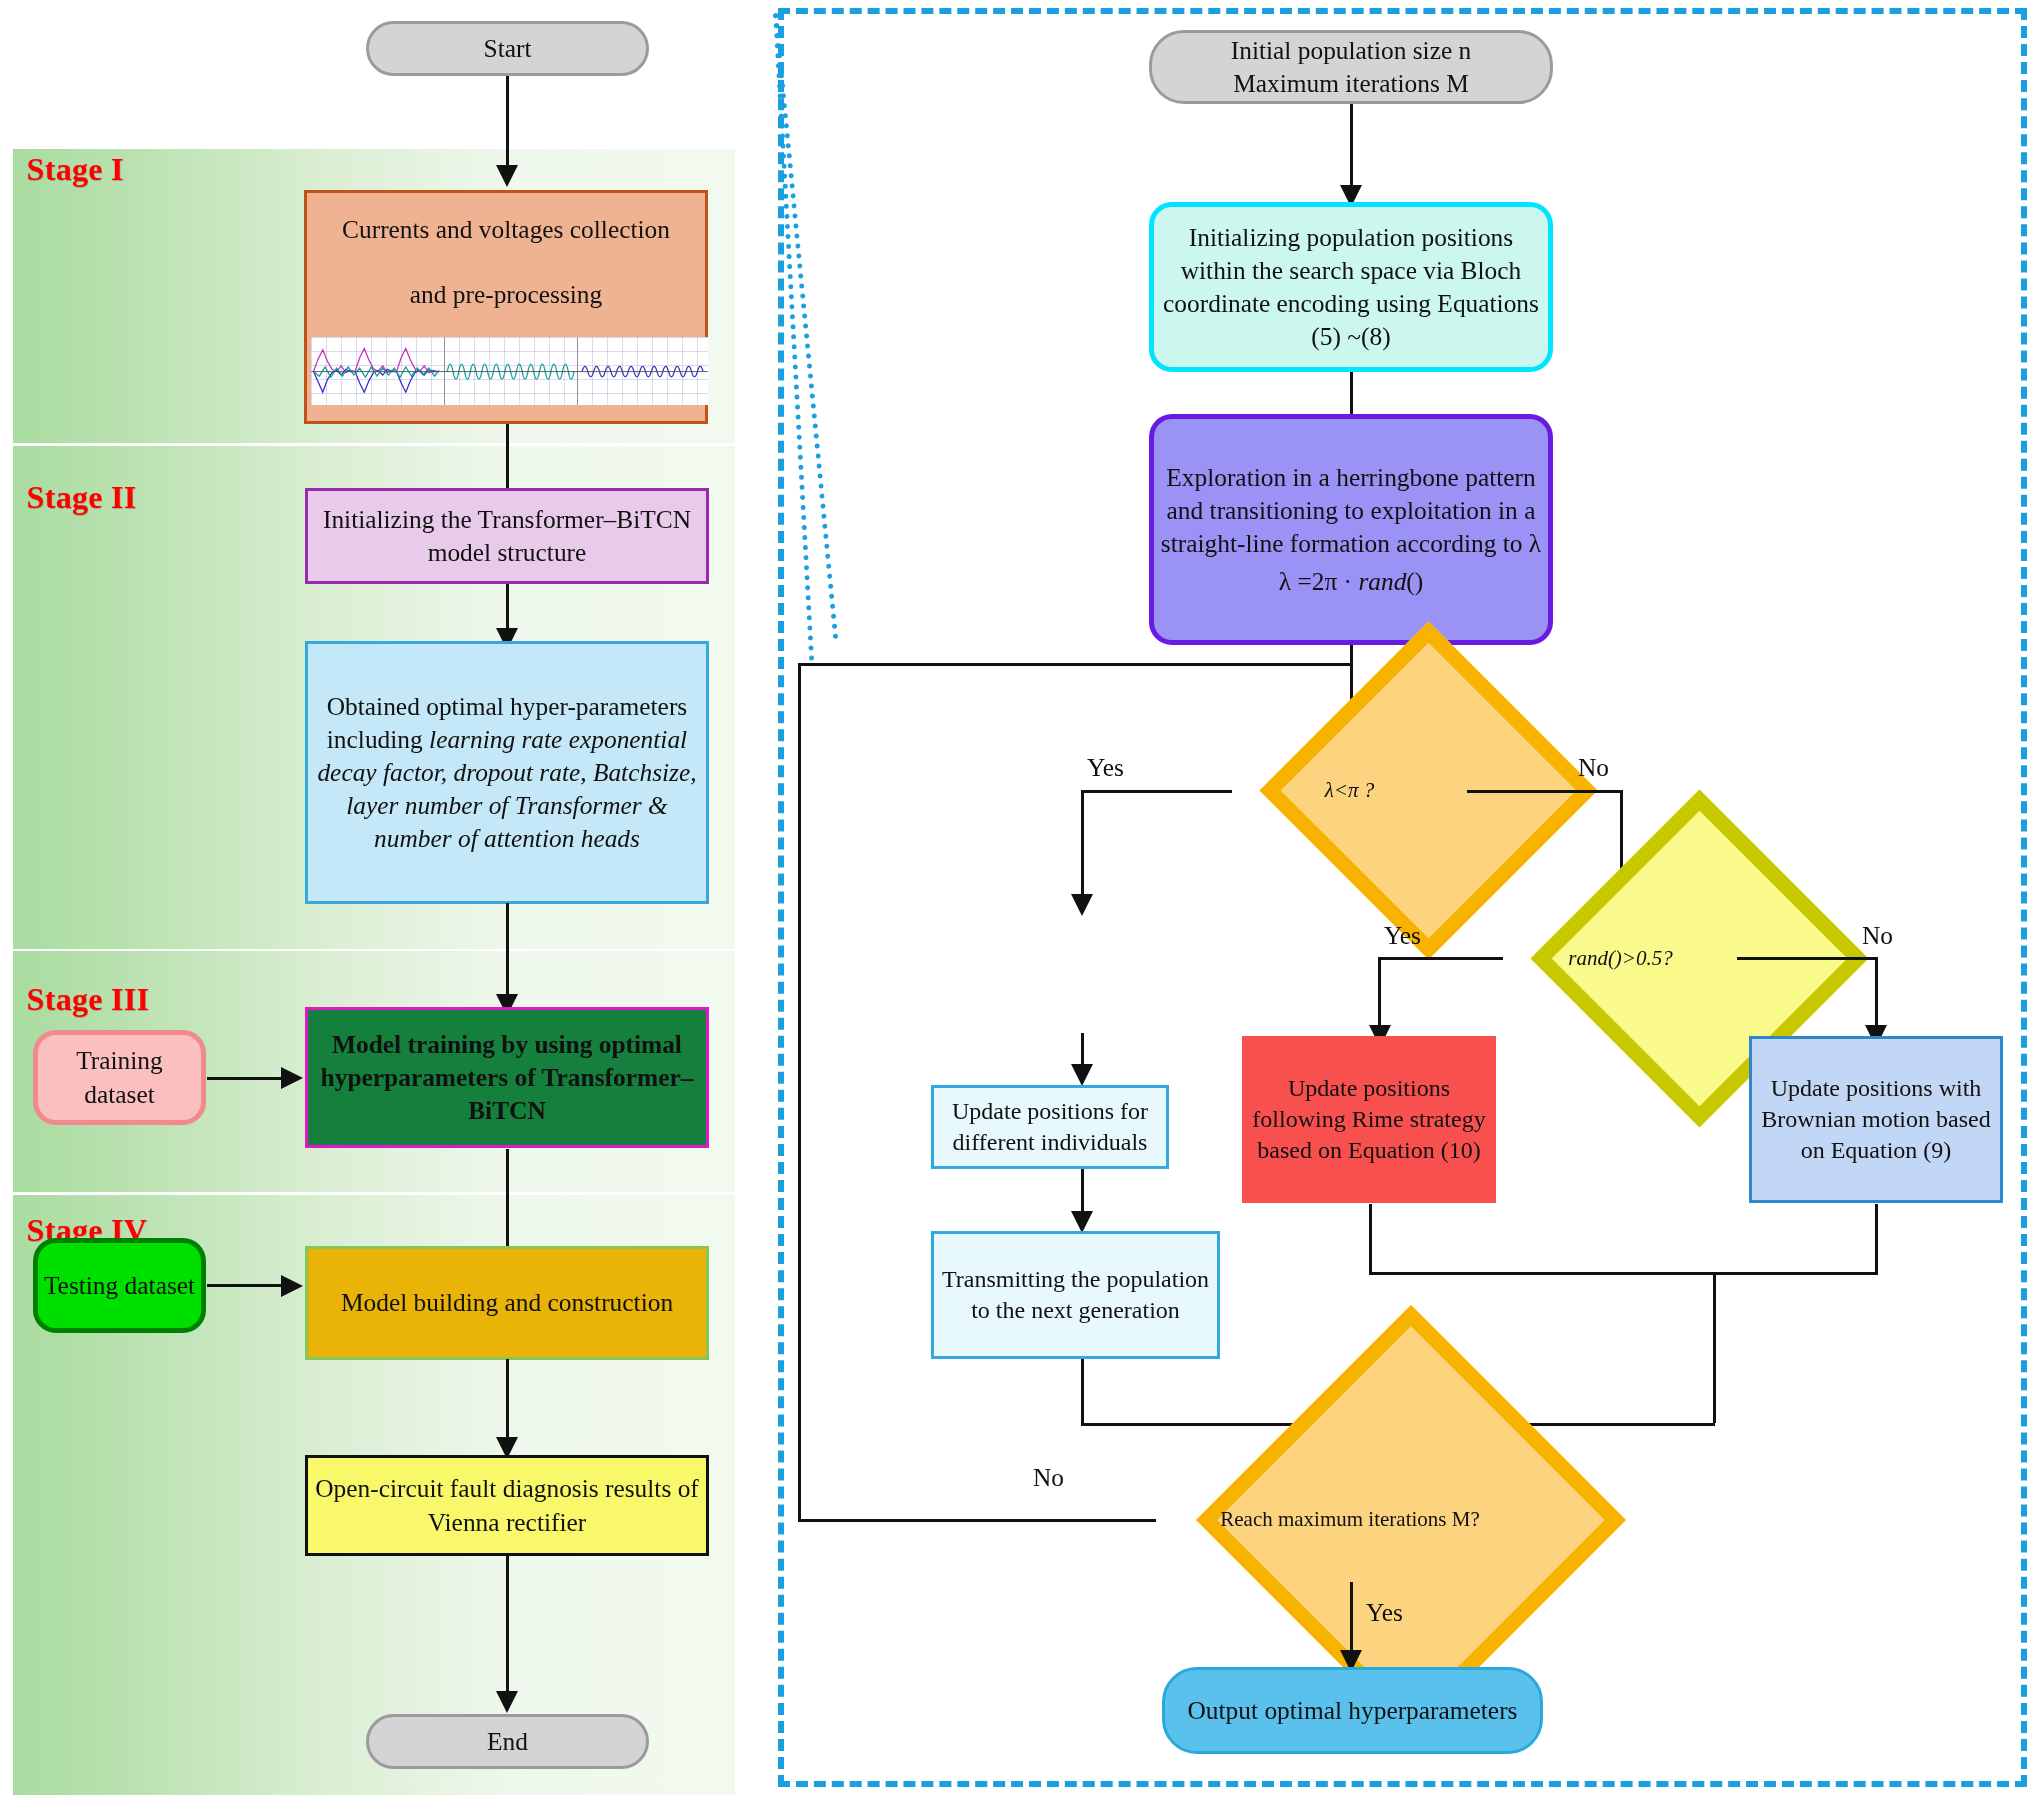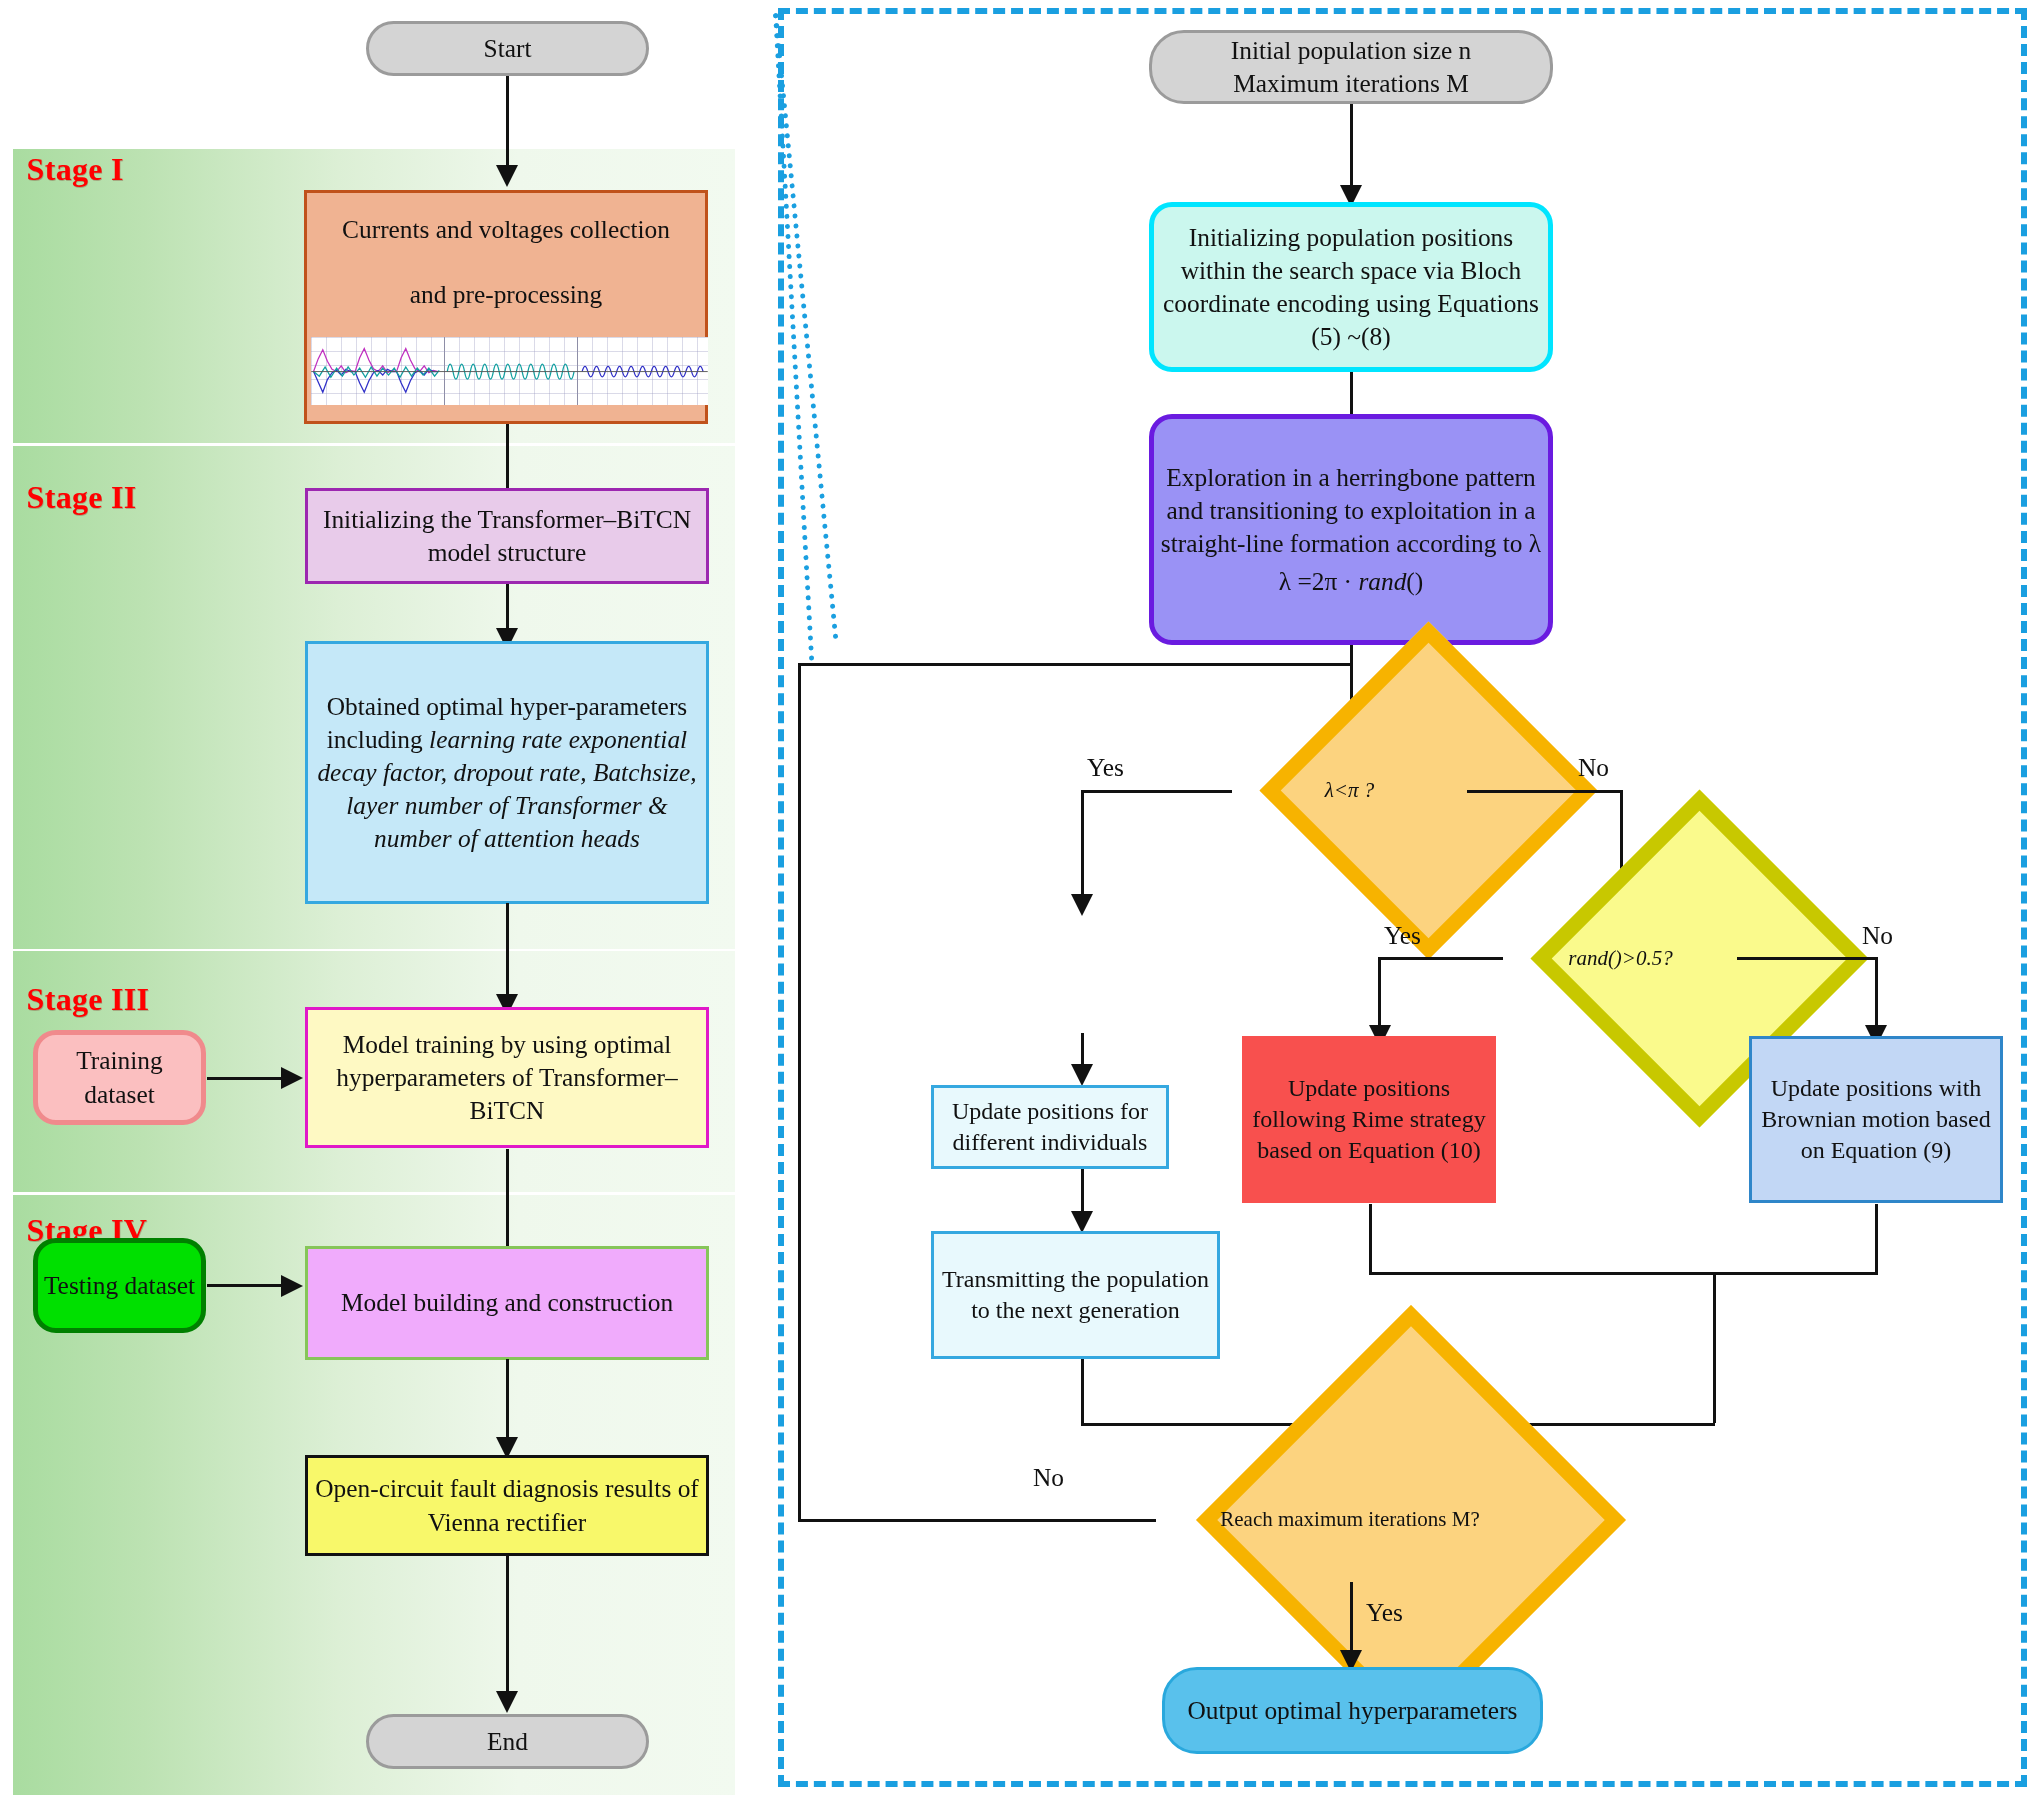--- a/index.html
+++ b/index.html
@@ -149,34 +149,34 @@
 
   <div class="ln vl" style="left:506px;top:903px;height:98px;"></div>
   <div class="arrow-d" style="left:496px;top:994px;"></div>
 
   <div class="node round" style="left:33px;top:1030px;width:173px;height:95px;background:#fbbfc0;border-color:#f08a8c;">
     <span class="txt">Training dataset</span>
   </div>
   <div class="ln hl" style="left:207px;top:1077px;width:75px;"></div>
   <div class="arrow-r" style="left:281px;top:1067px;"></div>
 
-  <div class="node rect" style="left:305px;top:1007px;width:404px;height:141px;background:#fef9c3;border-color:#e018c8;">
+  <div class="node rect" style="left:305px;top:1007px;width:404px;height:141px;background:#15803d;border-color:#e018c8;font-weight:bold;">
     <span class="txt">Model training by using optimal hyperparameters of Transformer–BiTCN</span>
   </div>
 
   <div class="ln vl" style="left:506px;top:1149px;height:104px;"></div>
   <div class="arrow-d" style="left:496px;top:1247px;"></div>
 
   <div class="node round" style="left:33px;top:1238px;width:173px;height:95px;background:#00e000;border-color:#008000;">
     <span class="txt">Testing dataset</span>
   </div>
   <div class="ln hl" style="left:207px;top:1284px;width:75px;"></div>
   <div class="arrow-r" style="left:281px;top:1275px;"></div>
 
-  <div class="node rect" style="left:305px;top:1246px;width:404px;height:114px;background:#f0abfc;border-color:#86c559;">
+  <div class="node rect" style="left:305px;top:1246px;width:404px;height:114px;background:#eab308;border-color:#86c559;">
     <span class="txt">Model building and construction</span>
   </div>
 
   <div class="ln vl" style="left:506px;top:1359px;height:84px;"></div>
   <div class="arrow-d" style="left:496px;top:1437px;"></div>
 
   <div class="node rect" style="left:305px;top:1455px;width:404px;height:101px;background:#f8f86a;border-color:#111111;">
     <span class="txt">Open-circuit fault diagnosis results of Vienna rectifier</span>
   </div>
 

